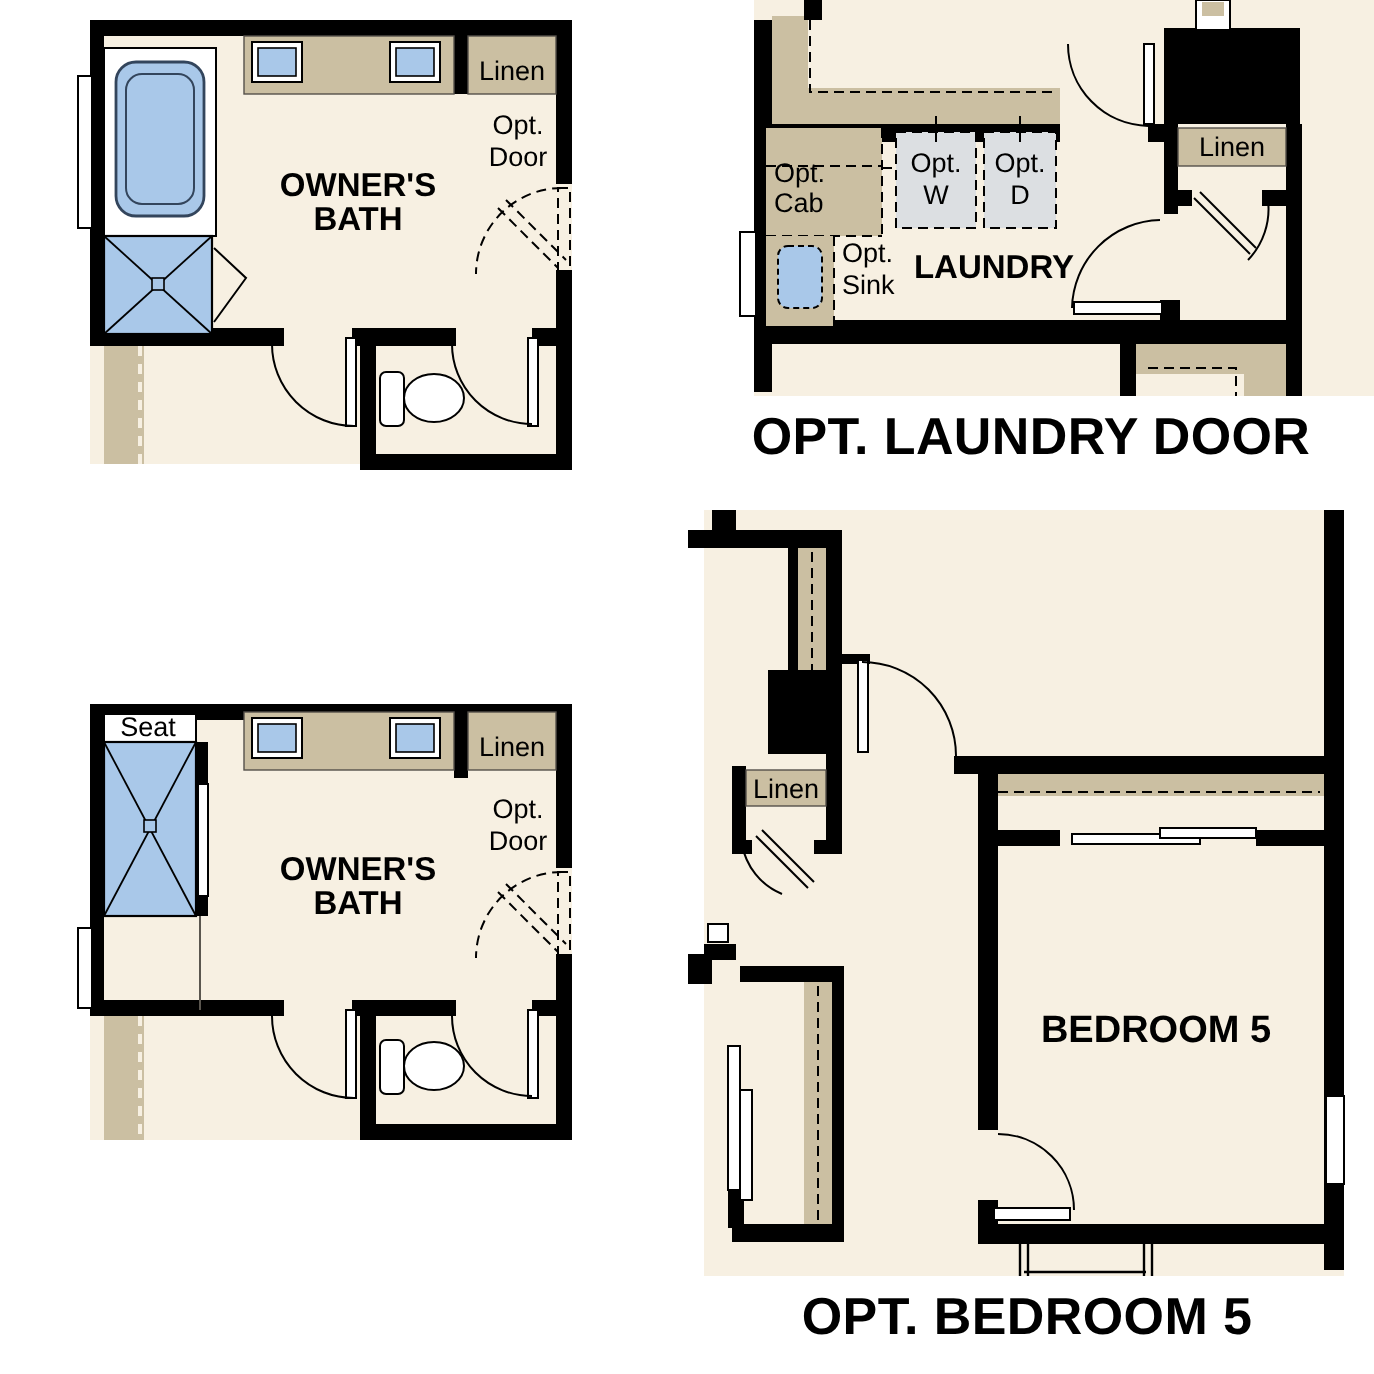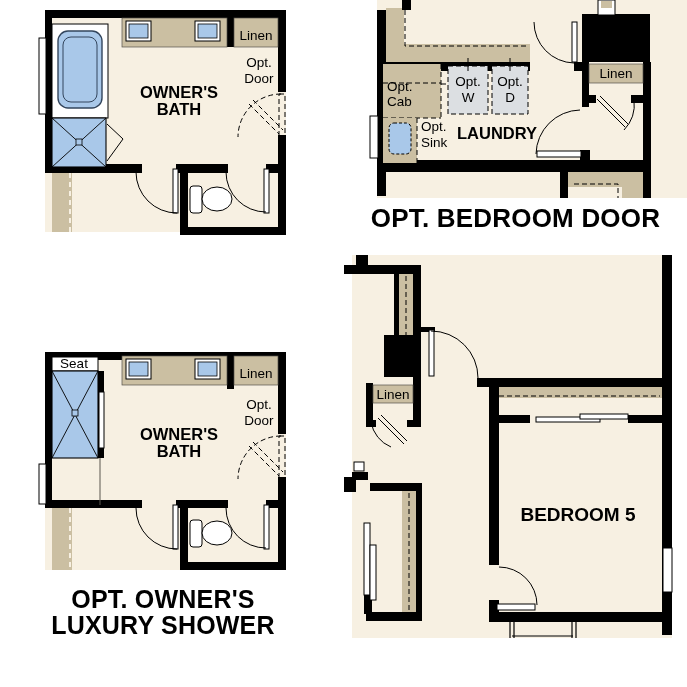--- a/index.html
+++ b/index.html
@@ -209,21 +209,21 @@
     </g>
     <g>
       <text class="t-lbl" x="510" y="86" text-anchor="middle">Opt.</text>
       <text class="t-lbl" x="510" y="102" text-anchor="middle">D</text>
     </g>
     <g>
       <text class="t-lbl" x="421" y="131">Opt.</text>
       <text class="t-lbl" x="421" y="147">Sink</text>
     </g>
   </svg>
-  <div id="capB" class="caption cap1">OPT. BEDROOM DOOR</div>
+  <div id="capB" class="caption cap1">OPT. LAUNDRY DOOR</div>
 
   <svg id="planC" class="plan" width="310" height="245" viewBox="0 330 310 245">
     <g>
       <rect class="floor" x="45" y="356" width="241" height="214"></rect>
     </g>
     <g>
       <rect class="wall" x="48" y="352" width="235" height="8"></rect>
       <rect class="wall" x="45" y="352" width="7" height="156"></rect>
       <rect class="wall" x="278" y="352" width="8" height="82"></rect>
       <rect class="wall" x="278" y="477" width="8" height="31"></rect>
@@ -290,22 +290,20 @@
     </g>
     <g>
       <text class="t-room" x="179" y="440" text-anchor="middle">OWNER'S</text>
       <text class="t-room" x="179" y="457" text-anchor="middle">BATH</text>
     </g>
     <g>
       <text class="t-lbl" x="259" y="409" text-anchor="middle">Opt.</text>
       <text class="t-lbl" x="259" y="425" text-anchor="middle">Door</text>
     </g>
   </svg>
-  <div id="capC" class="caption cap2">OPT. OWNER'S
-LUXURY SHOWER</div>
 
   <svg id="planD" class="plan" width="343" height="385" viewBox="344 255 343 385">
     <g>
       <rect class="floor" x="352" y="255" width="320" height="383"></rect>
     </g>
     <g>
       <rect class="tan" x="399" y="274" width="14" height="61"></rect>
       <line class="dash" x1="406" y1="276" x2="406" y2="335"></line>
       <rect class="tan" x="499" y="383" width="163" height="15"></rect>
       <line class="dash" x1="499" y1="396" x2="660" y2="396"></line>
@@ -373,14 +371,15 @@
       <line class="ln" stroke-width="1.2" x1="514" y1="617" x2="514" y2="638"></line>
       <line class="ln" stroke-width="1.2" x1="572" y1="617" x2="572" y2="638"></line>
       <line class="ln" stroke-width="1.2" x1="576" y1="617" x2="576" y2="638"></line>
       <line class="ln" stroke-width="1.2" x1="512" y1="621" x2="573" y2="621"></line>
       <line class="ln" stroke-width="1.2" x1="512" y1="636" x2="573" y2="636"></line>
     </g>
     <g>
       <text class="t-room-lg" x="578" y="521" text-anchor="middle">BEDROOM 5</text>
     </g>
   </svg>
+  <div id="capD" class="caption cap1">OPT. BEDROOM 5</div>
 
 </div>
 
 </body></html>

